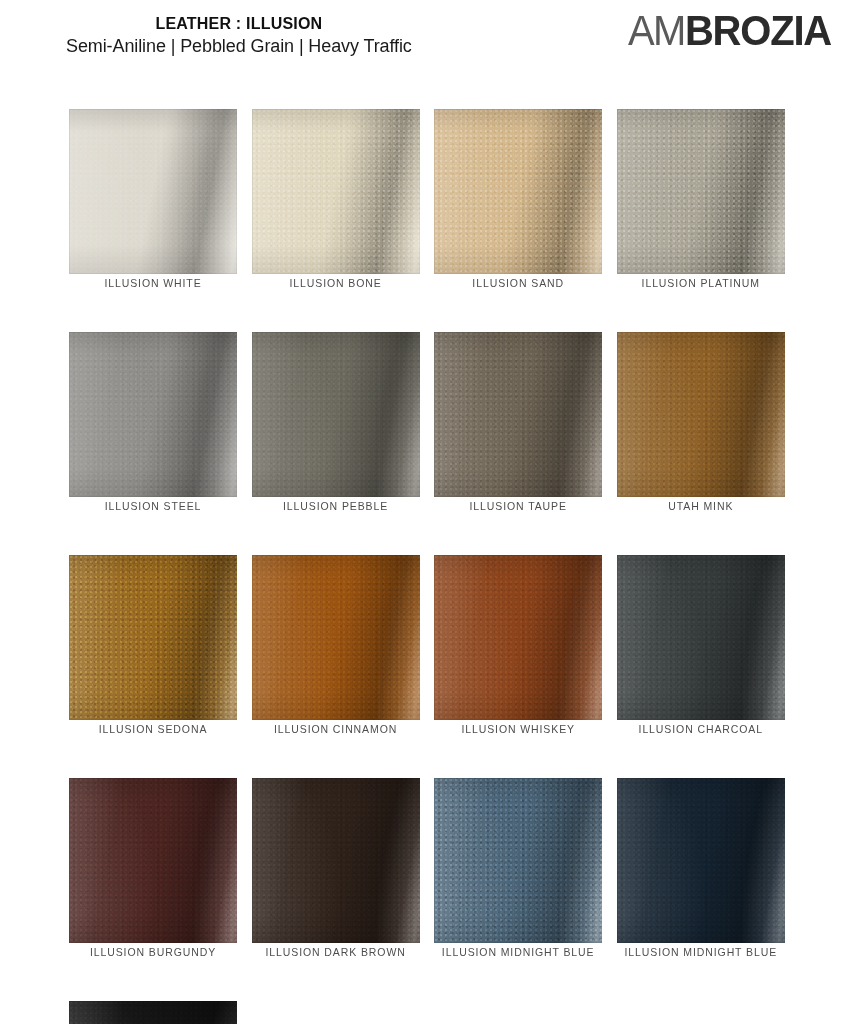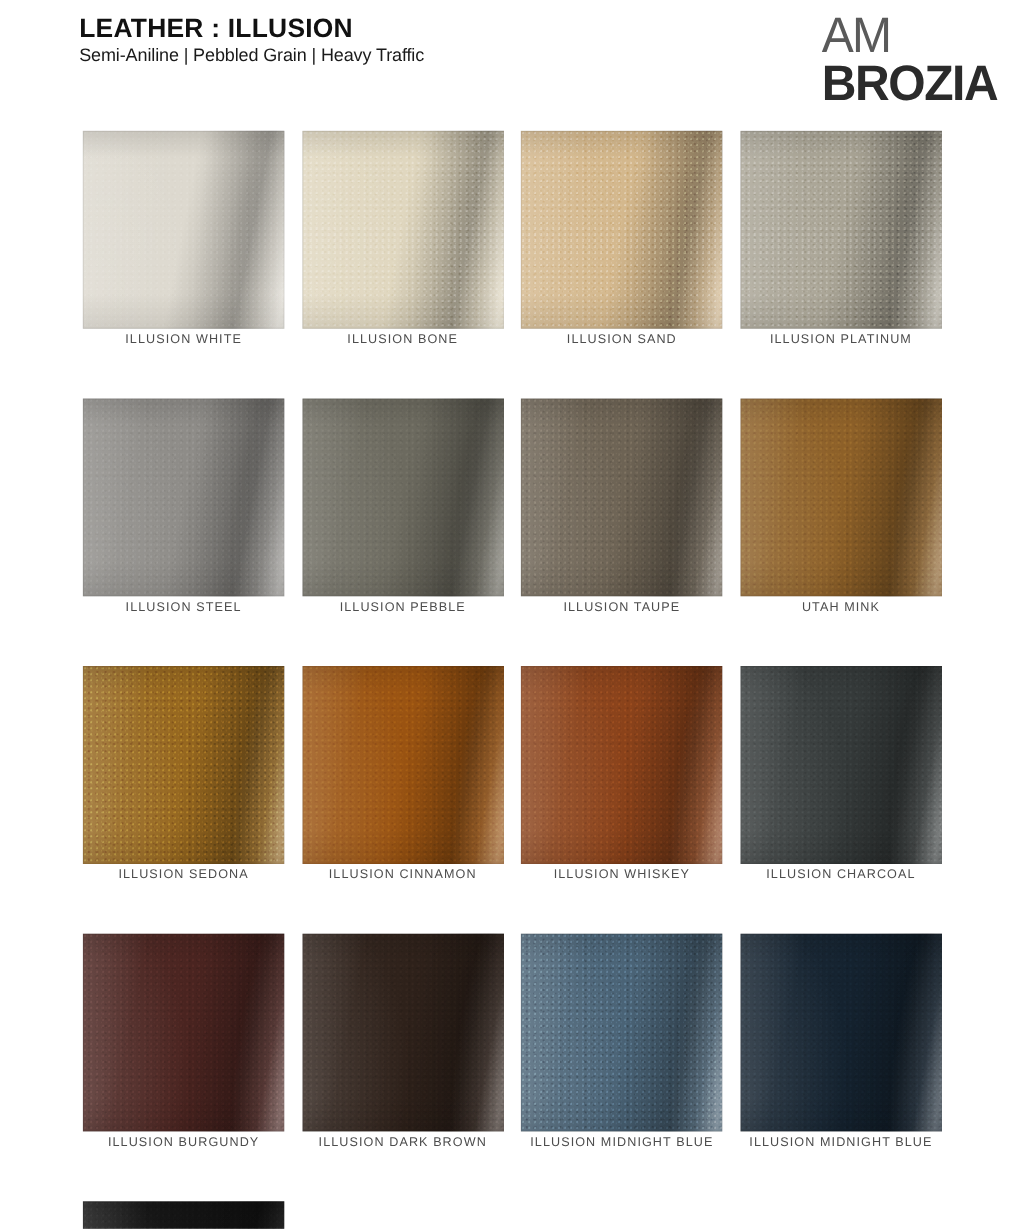--- a/index.html
+++ b/index.html
@@ -33,46 +33,46 @@
     height: 66px;
   }
   .header-left {
     position: absolute;
     left: 66px;
     top: 14px;
   }
   .title {
     font-family: "Liberation Sans", sans-serif;
     font-weight: bold;
-    font-size: 22px;
+    font-size: 16px;
     letter-spacing: 0.2px;
     color: #111111;
     line-height: 20px;
     white-space: nowrap;
+    text-align: center;
   }
   .subtitle {
     font-family: "Liberation Sans", sans-serif;
     font-weight: normal;
-    font-size: 15px;
+    font-size: 18px;
     letter-spacing: -0.1px;
     color: #1a1a1a;
     line-height: 19px;
     margin-top: 3px;
     white-space: nowrap;
   }
 
   .brand {
     position: absolute;
     right: 22px;
     top: 10px;
     display: flex;
     align-items: baseline;
     line-height: 1;
     white-space: nowrap;
-    flex-direction: column;
   }
   .brand-thin {
     font-family: "Liberation Sans", sans-serif;
     font-size: 40px;
     font-weight: normal;
     color: #5a5a5a;
     letter-spacing: -1.5px;
     transform: scaleY(1.04);
   }
   .brand-bold {

